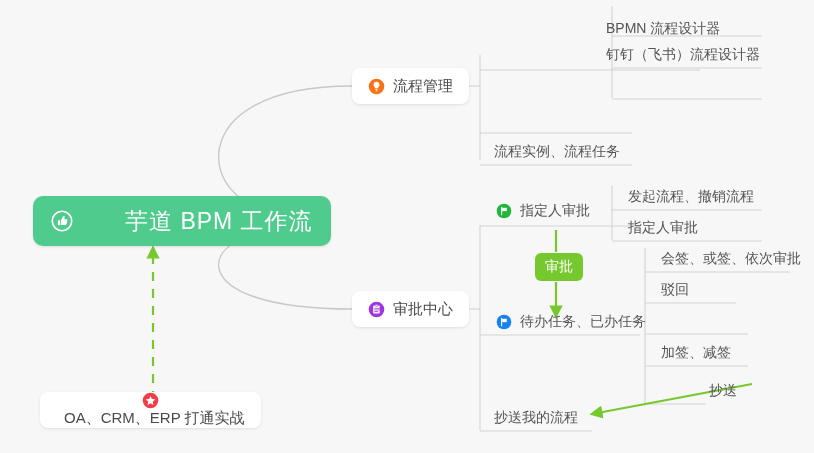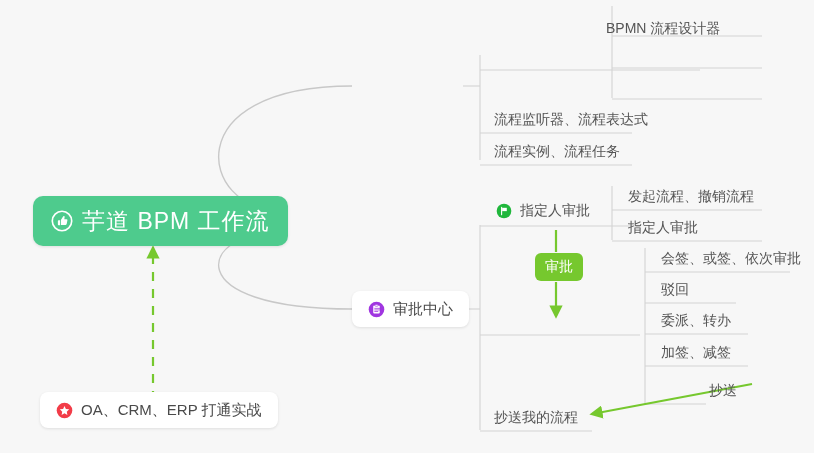--- a/index.html
+++ b/index.html
@@ -145,40 +145,51 @@
       <path d="M 752 384 L 592 414" marker-end="url(#ah)"></path>
       <path d="M 153 400 L 153 248" stroke-dasharray="9 8" marker-end="url(#ah)"></path>
     </g>
     <defs>
       <marker id="ah" viewBox="0 0 10 10" refX="8" refY="5" markerWidth="6" markerHeight="6" orient="auto-start-reverse">
         <path d="M 0 0 L 10 5 L 0 10 z" fill="#76c82e"></path>
       </marker>
     </defs>
   </svg>
 
-  <div class="node root" style="left:33px; top:196px;">
+  <div class="node root" style="left:33px; top:196px;gap:43px;">
     <span class="icon">
       <svg width="22" height="22" viewBox="0 0 24 24">
         <circle cx="12" cy="12" r="10.6" fill="none" stroke="#ffffff" stroke-width="1.8"></circle>
         <path d="M8.3 11.1h1.6v5.6H8.3a0.8 0.8 0 0 1-0.8-0.8v-4a0.8 0.8 0 0 1 0.8-0.8z" fill="#ffffff"></path>
         <path d="M10.8 11.0l2.4-4.0a0.9 0.9 0 0 1 1.7 0.5l-0.4 2.6h2.4a1.0 1.0 0 0 1 1.0 1.2l-0.8 4.1a1.1 1.1 0 0 1-1.1 0.9h-5.2z" fill="#ffffff"></path>
       </svg>
     </span>
     <span class="label">芋道 BPM 工作流</span>
   </div>
 
+  <div class="node card" style="left:352px; top:68px;">
+    <span class="icon">
+      <svg width="17" height="17" viewBox="0 0 24 24">
+        <circle cx="12" cy="12" r="11" fill="#f97316"></circle>
+        <path d="M12 5.2a4.2 4.2 0 0 0-2.4 7.7v1.5h4.8v-1.5A4.2 4.2 0 0 0 12 5.2z" fill="#ffffff"></path>
+        <rect x="10.2" y="15.2" width="3.6" height="1.5" rx="0.7" fill="#ffffff"></rect>
+        <rect x="10.6" y="17.3" width="2.8" height="1.3" rx="0.6" fill="#ffffff"></rect>
+      </svg>
+    </span>
+    <span class="label">流程管理</span>
+  </div>
 
 
   <div class="node leaf" style="left:600px; top:8px;align-items:flex-end;">
     <span class="label">BPMN 流程设计器</span>
   </div>
-
-  <div class="node leaf" style="left:488px; top:105px;">
-    <span class="label">流程监听器、流程表达式</span>
-  </div>
+  <div class="node leaf" style="left:600px; top:40px;">
+    <span class="label">钉钉（飞书）流程设计器</span>
+  </div>
+
   <div class="node leaf" style="left:488px; top:137px;">
     <span class="label">流程实例、流程任务</span>
   </div>
 
   <div class="node card" style="left:352px; top:291px;">
     <span class="icon">
       <svg width="17" height="17" viewBox="0 0 24 24">
         <circle cx="12" cy="12" r="11" fill="#a036e0"></circle>
         <rect x="7.4" y="6.2" width="9.2" height="11.6" rx="1.4" fill="#ffffff"></rect>
         <rect x="9.8" y="4.8" width="4.4" height="2.6" rx="1.1" fill="#ffffff" stroke="#a036e0" stroke-width="0.9"></rect>
@@ -203,42 +214,49 @@
     <span class="label">发起流程、撤销流程</span>
   </div>
   <div class="node leaf" style="left:622px; top:213px;">
     <span class="label">指定人审批</span>
   </div>
 
   <div class="node badge" style="left:535px; top:253px;">
     <span class="label">审批</span>
   </div>
 
+  <div class="node leaf" style="left:490px; top:307px;">
+    <span class="icon" style="margin-right:8px;">
+      <svg width="16" height="16" viewBox="0 0 24 24">
+        <circle cx="12" cy="12" r="11" fill="#1683f0"></circle>
+        <path d="M8.4 6.6v11" stroke="#ffffff" stroke-width="1.7" stroke-linecap="round" fill="none"></path>
+        <path d="M9.2 7.2h7.0v5.0H9.2z" fill="#ffffff"></path>
+      </svg>
+    </span>
+    <span class="label">待办任务、已办任务</span>
+  </div>
 
   <div class="node leaf" style="left:655px; top:244px;">
     <span class="label">会签、或签、依次审批</span>
   </div>
   <div class="node leaf" style="left:655px; top:275px;">
     <span class="label">驳回</span>
   </div>
-  <div class="node leaf" style="left:655px; top:306px;">
-    <span class="label">委派、转办</span>
-  </div>
   <div class="node leaf" style="left:655px; top:338px;">
     <span class="label">加签、减签</span>
   </div>
   <div class="node leaf" style="left:655px; top:376px;margin-left:48px;">
     <span class="label">抄送</span>
   </div>
 
   <div class="node leaf" style="left:488px; top:403px;font-family:Liberation Mono, monospace;">
     <span class="label">抄送我的流程</span>
   </div>
 
-  <div class="node card" style="left:40px; top:392px;">
+  <div class="node card" style="left:40px; top:392px;flex-direction:column;">
     <span class="icon">
       <svg width="17" height="17" viewBox="0 0 24 24">
         <circle cx="12" cy="12" r="11" fill="#f23c48"></circle>
         <path d="M12 5.6l2.0 4.2 4.6 0.6-3.4 3.2 0.9 4.6L12 15.9l-4.1 2.3 0.9-4.6-3.4-3.2 4.6-0.6z" fill="#ffffff"></path>
       </svg>
     </span>
     <span class="label">OA、CRM、ERP 打通实战</span>
   </div>
 
 </div>

